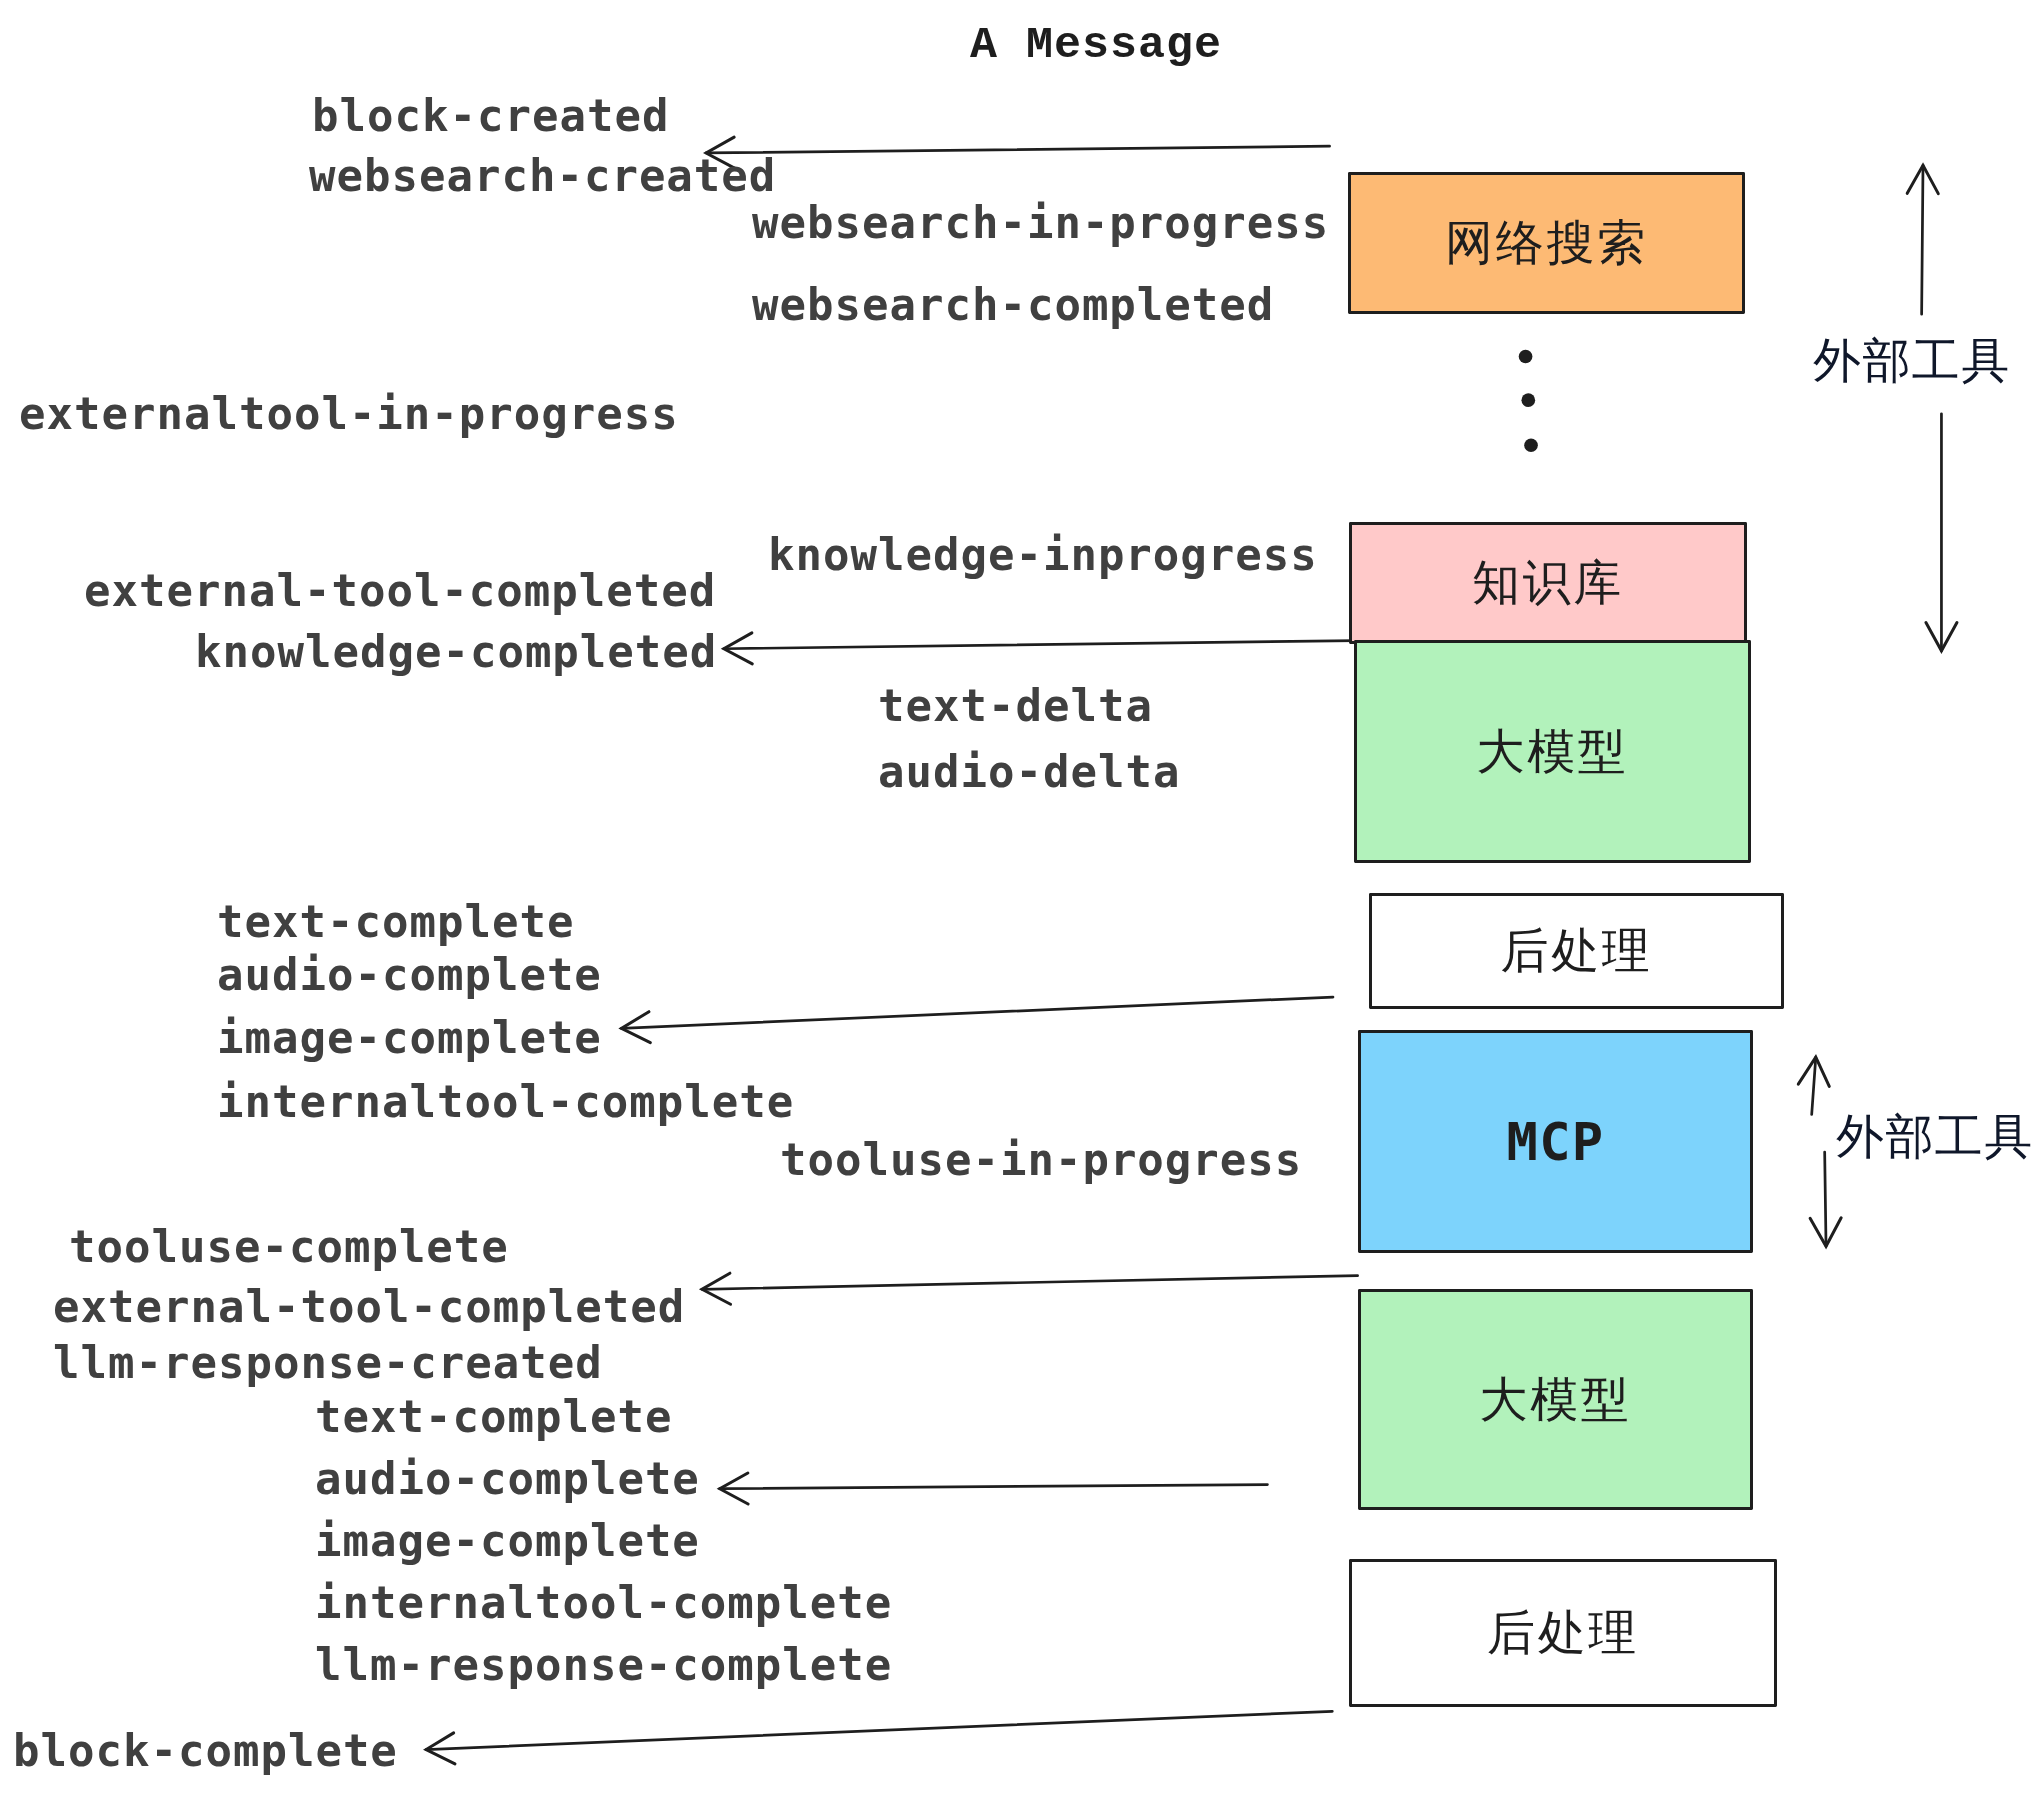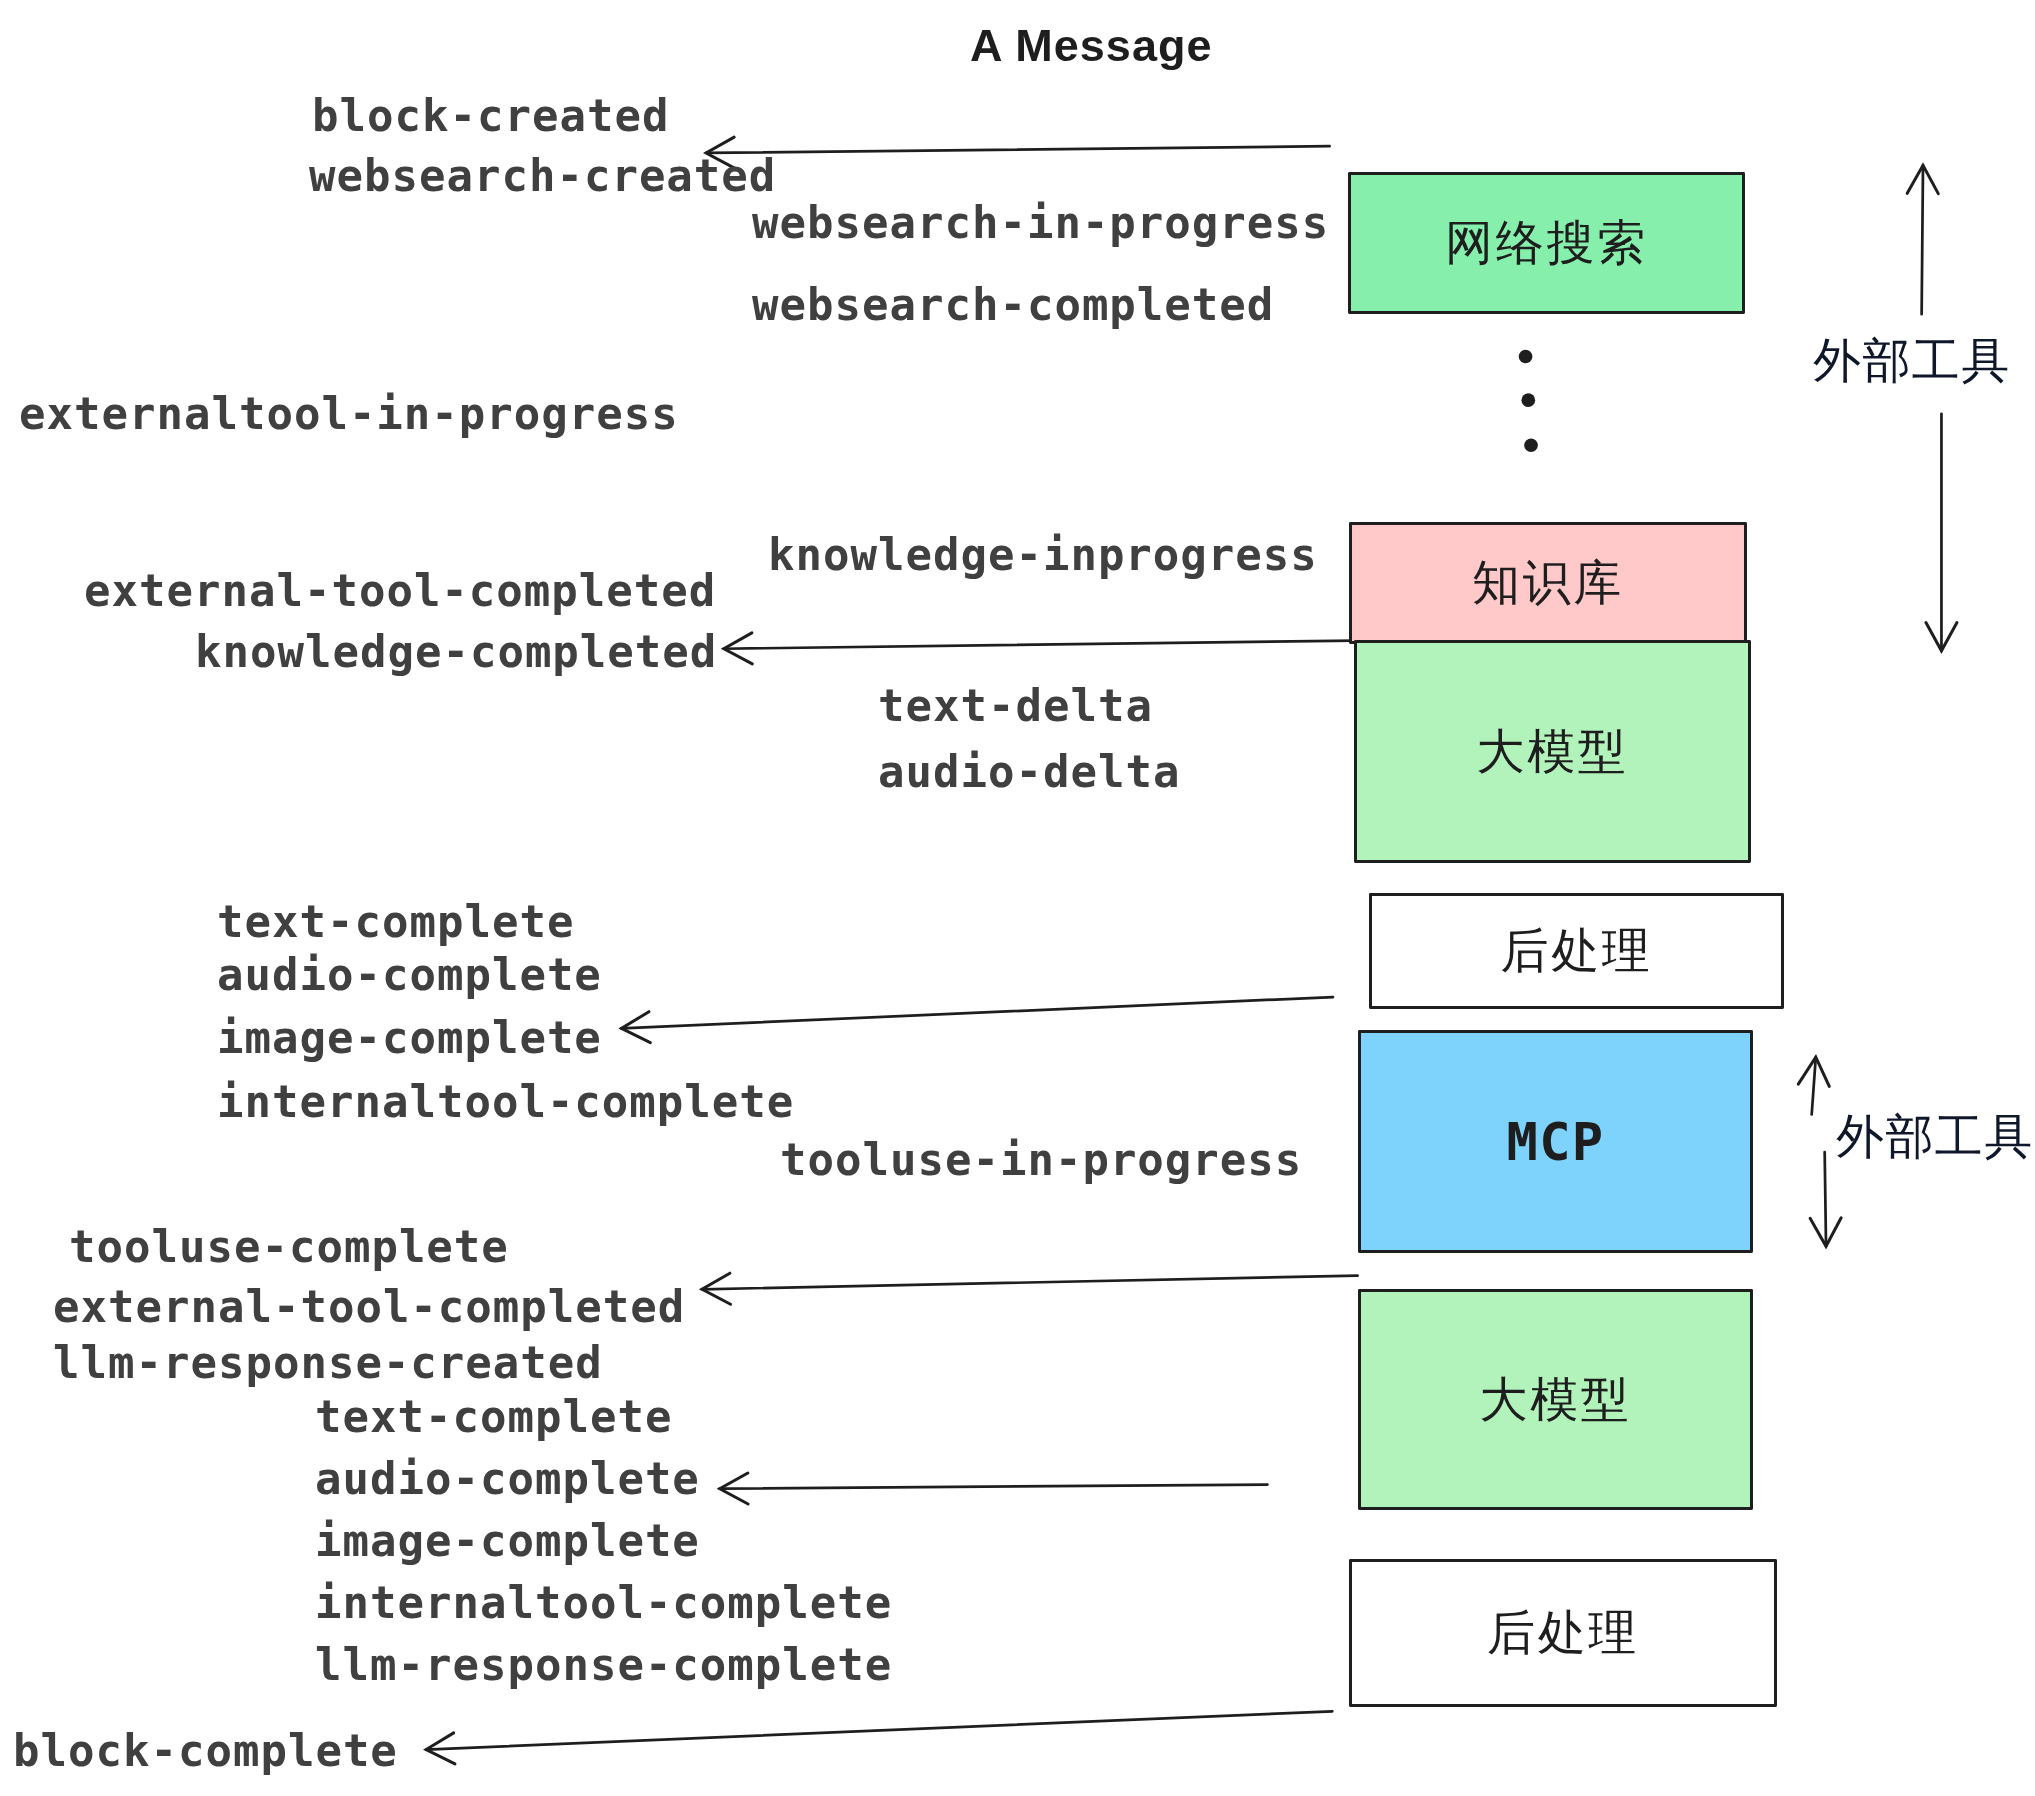--- a/index.html
+++ b/index.html
@@ -19,21 +19,21 @@
     color: #1e1e1e;
   }
   .layer {
     position: absolute;
     left: 0; top: 0;
     width: 2035px;
     height: 1796px;
   }
   .title {
     position: absolute;
-    font-family: Liberation Sans, sans-serif;
+    font-family: Liberation Mono, monospace;
     font-size: 45px;
     font-weight: 700;
     letter-spacing: 1px;
     line-height: 1.1;
     white-space: nowrap;
     text-align: center;
   }
   .ev {
     position: absolute;
     font-family: "DejaVu Sans Mono", monospace;
@@ -134,21 +134,21 @@
   <div class="ev" style="left:69px;   top:1223px;">tooluse-complete</div>
   <div class="ev" style="left:53px;   top:1283px;">external-tool-completed</div>
   <div class="ev" style="left:53px;   top:1339px;">llm-response-created</div>
   <div class="ev" style="left:315px;  top:1393px;">text-complete</div>
   <div class="ev" style="left:315px;  top:1455px;">audio-complete</div>
   <div class="ev" style="left:315px;  top:1517px;">image-complete</div>
   <div class="ev" style="left:315px;  top:1579px;">internaltool-complete</div>
   <div class="ev" style="left:315px;  top:1641px;">llm-response-complete</div>
   <div class="ev" style="left:13px;   top:1727px;">block-complete</div>
 
-  <div class="box" style="left: 1348px; top: 172px; width: 397px; height: 142px; background-color: #86efac;">
+  <div class="box" style="left: 1348px; top: 172px; width: 397px; height: 142px; background-color: #fdba74;">
     <span class="box-label">网络搜索</span>
   </div>
   <div class="box" style="left: 1349px; top: 505px; width: 398px; height: 122px; background-color: rgb(255, 201, 201); margin-top: 17px;">
     <span class="box-label">知识库</span>
   </div>
   <div class="box" style="left: 1354px; top: 640px; width: 397px; height: 223px; background-color: rgb(178, 242, 187);">
     <span class="box-label">大模型</span>
   </div>
   <div class="box" style="left: 1369px; top: 893px; width: 415px; height: 116px; background-color: rgb(255, 255, 255);">
     <span class="box-label">后处理</span>

